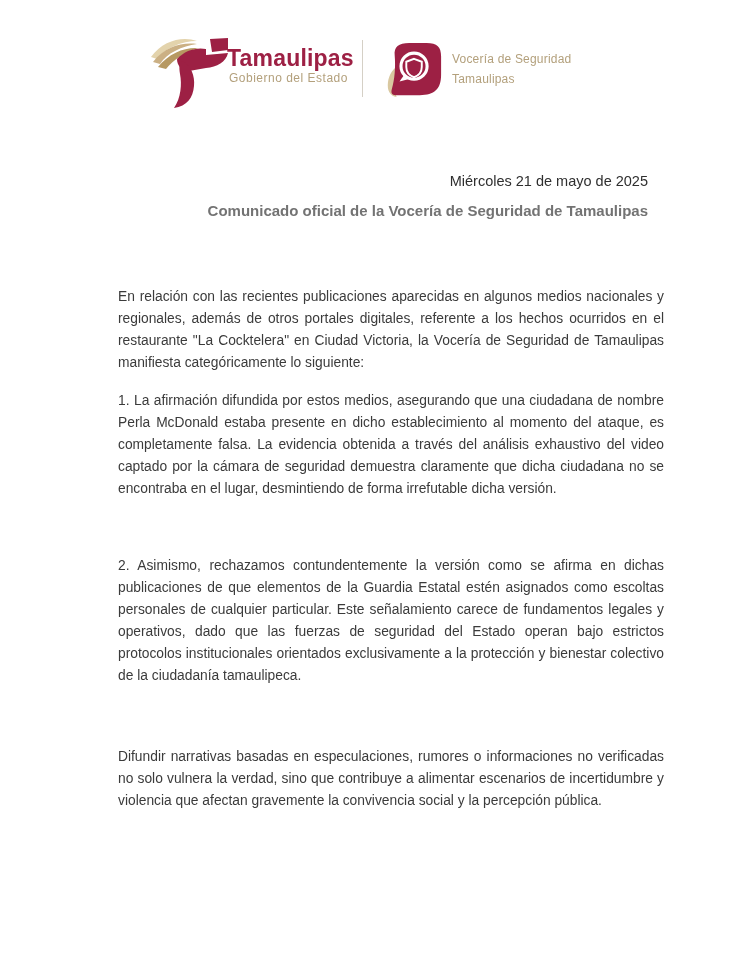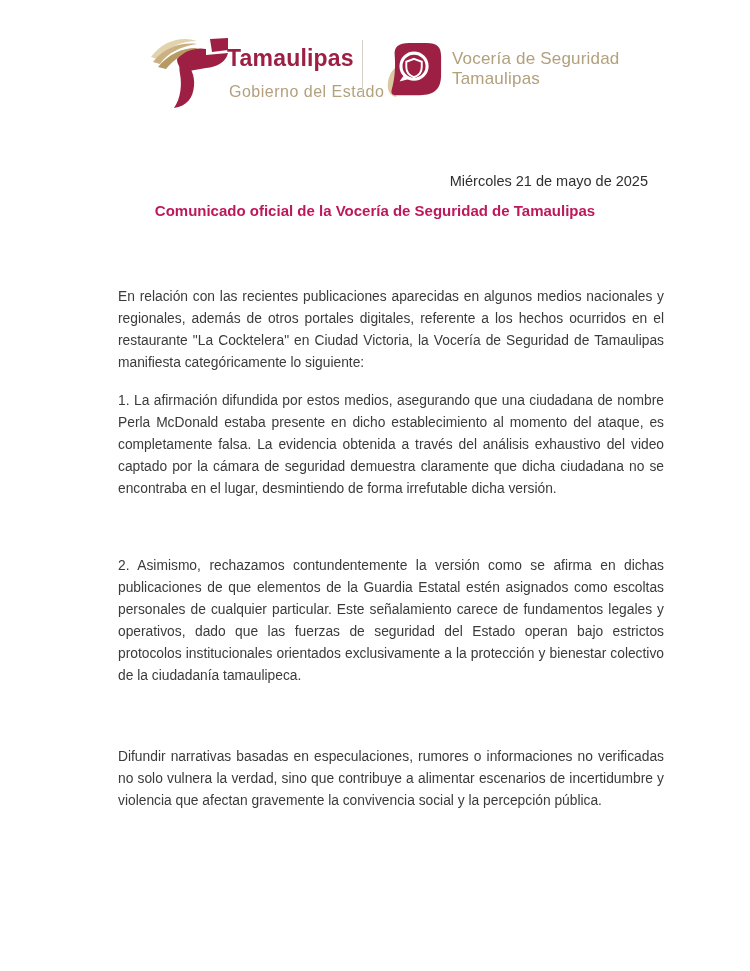--- a/index.html
+++ b/index.html
@@ -15,47 +15,47 @@
 
   
   .letterhead { position: absolute; top: 0; left: 0; width: 750px; height: 125px; }
   .t-mark { position: absolute; left: 149px; top: 32px; width: 80px; height: 76px; }
   .state-wordmark { position: absolute; left: 227px; top: 46px; }
   .state-name {
     font-size: 23px; font-weight: bold; color: var(--maroon, #9D2044);
     letter-spacing: 0.2px; line-height: 24px;
   }
   .state-sub {
-    font-size: 16px; color: var(--tan, #B3A07C);
-    letter-spacing: 0.5px; margin-top: 13px; padding-left: 2px;
+    font-size: 12px; color: var(--tan, #B3A07C);
+    letter-spacing: 0.5px; margin-top: 1px; padding-left: 2px;
   }
   .logo-divider {
     position: absolute; left: 362px; top: 40px; width: 1px; height: 57px;
     background: var(--divider, #D5D0C6);
   }
   .leaf-mark { position: absolute; left: 386px; top: 40px; width: 58px; height: 60px; }
   .voceria-wordmark {
     position: absolute; left: 452px; top: 49px;
-    font-size: 17px; color: var(--tan, #B3A07C); line-height: 20px; letter-spacing: 0.2px;
+    font-size: 12px; color: var(--tan, #B3A07C); line-height: 20px; letter-spacing: 0.2px;
   }
 
   .fill-maroon { fill: var(--maroon, #9D2044); }
   .fill-tan-l1 { fill: var(--wing_light, #E3D3AC); }
   .fill-tan-l2 { fill: var(--wing_mid, #CBB084); }
   .fill-tan-l3 { fill: var(--wing_dark, #B79962); }
   .fill-tan    { fill: var(--tan_light, #D9C8A0); }
 
   
   .date-line {
     position: absolute; top: 141px; right: 102px;
     font-size: 14.5px; color: #2f2f2f; margin-top: 32px;
   }
   .doc-title {
     position: absolute; top: 202px; left: 102px; right: 102px; margin: 0;
-    text-align: center; font-size: 15px; font-weight: bold; color: #be185d;
+    text-align: right; font-size: 15px; font-weight: bold; color: #737373;
   }
   .para {
     position: absolute; left: 102px; width: 546px; margin: 16px;
     font-size: 13.8px; line-height: 22px; text-align: justify;
     color: var(--body_text, #3B3B3B);
   }
   .para:last-child { text-align: justify; }
   #p0 { top: 270px; }
   #p1 { top: 374px; }
   #p2 { top: 539px; }

